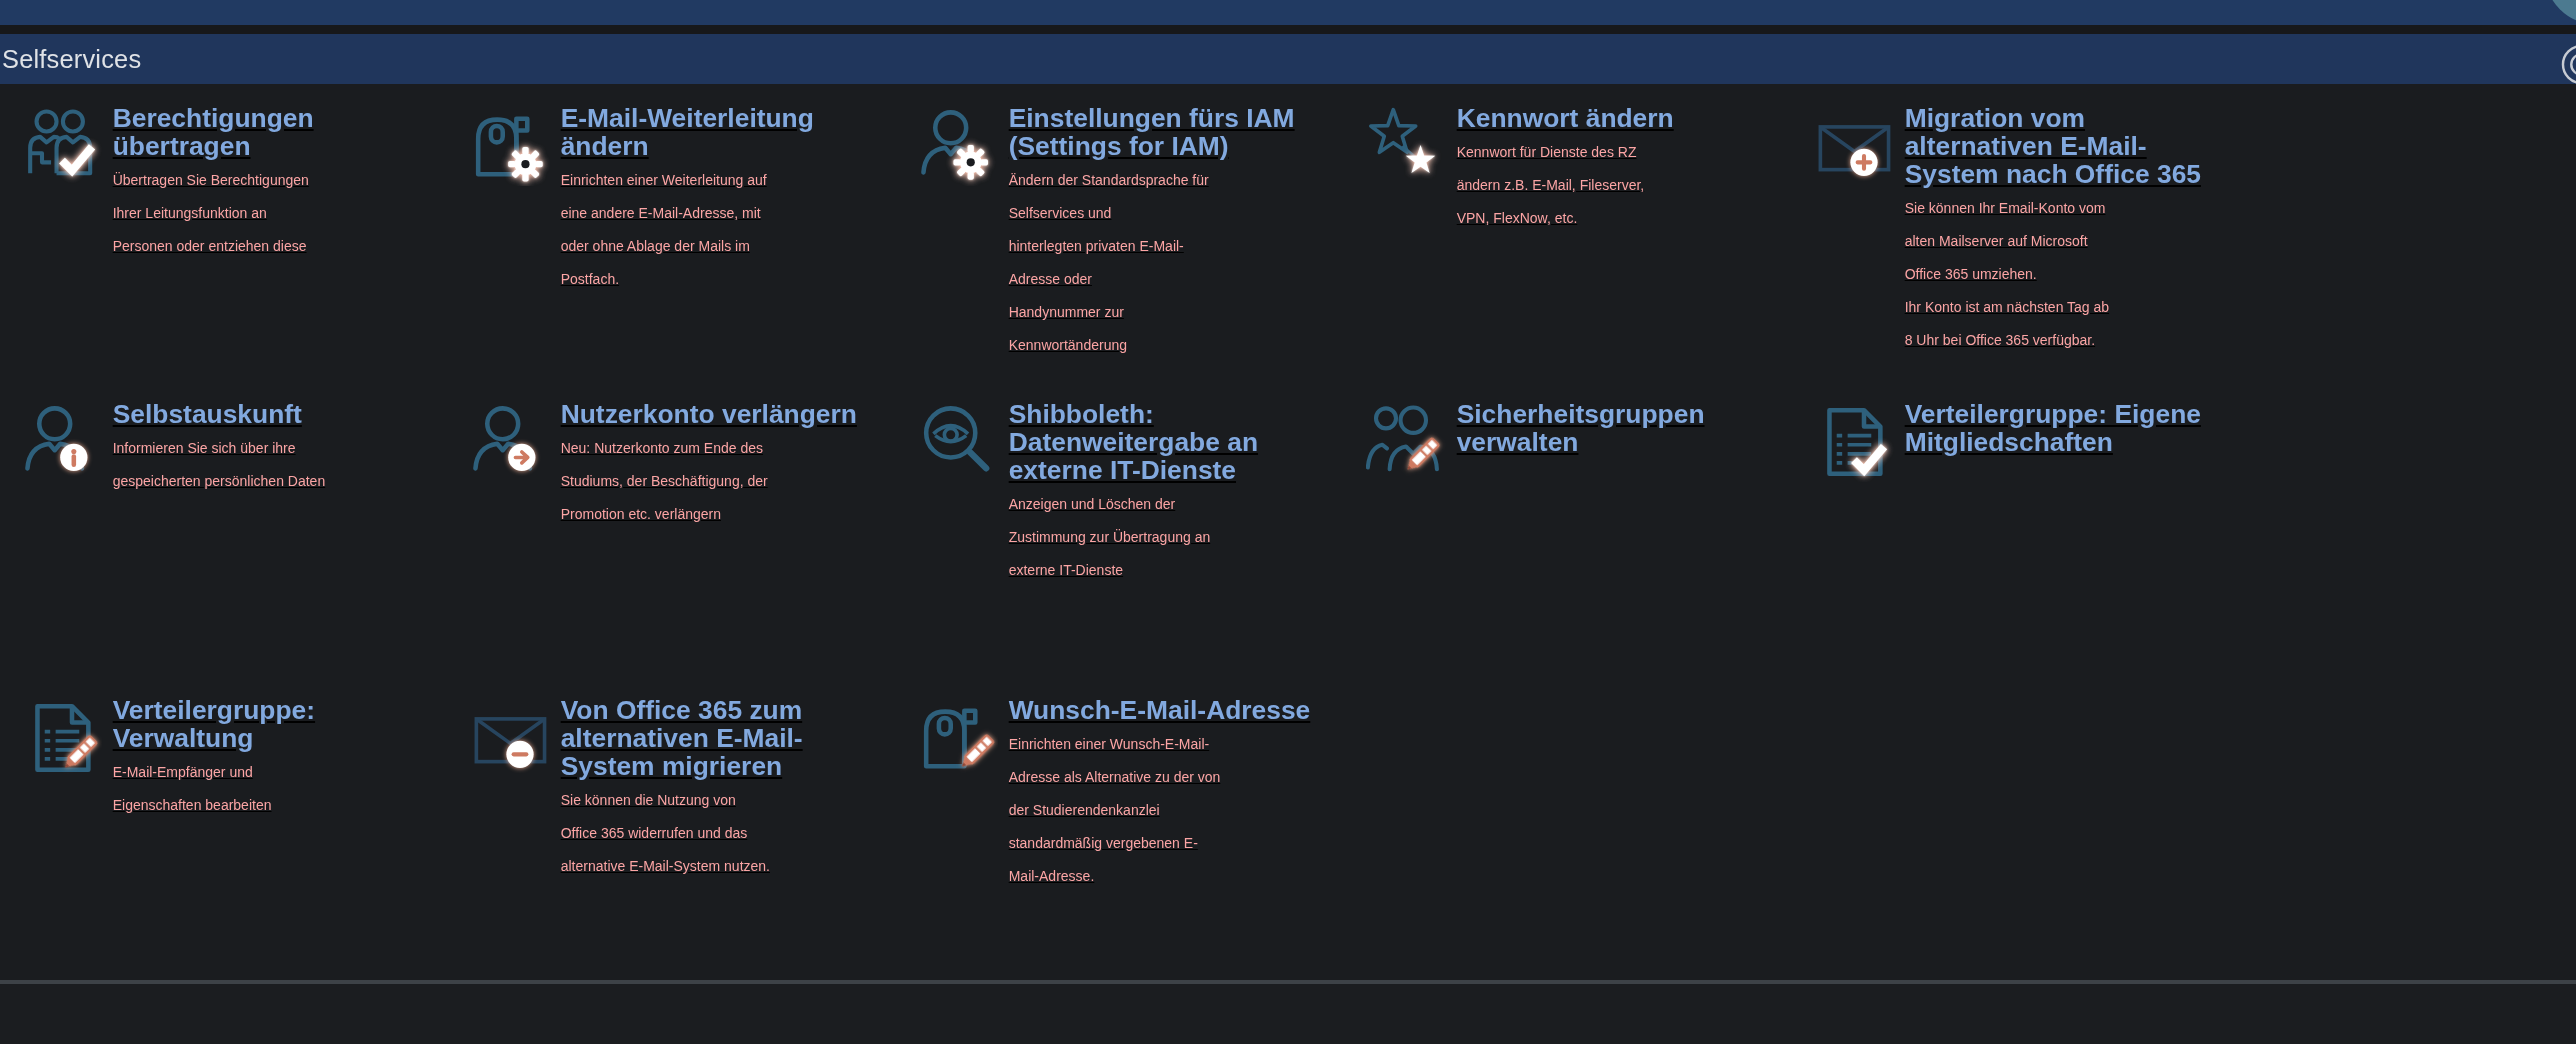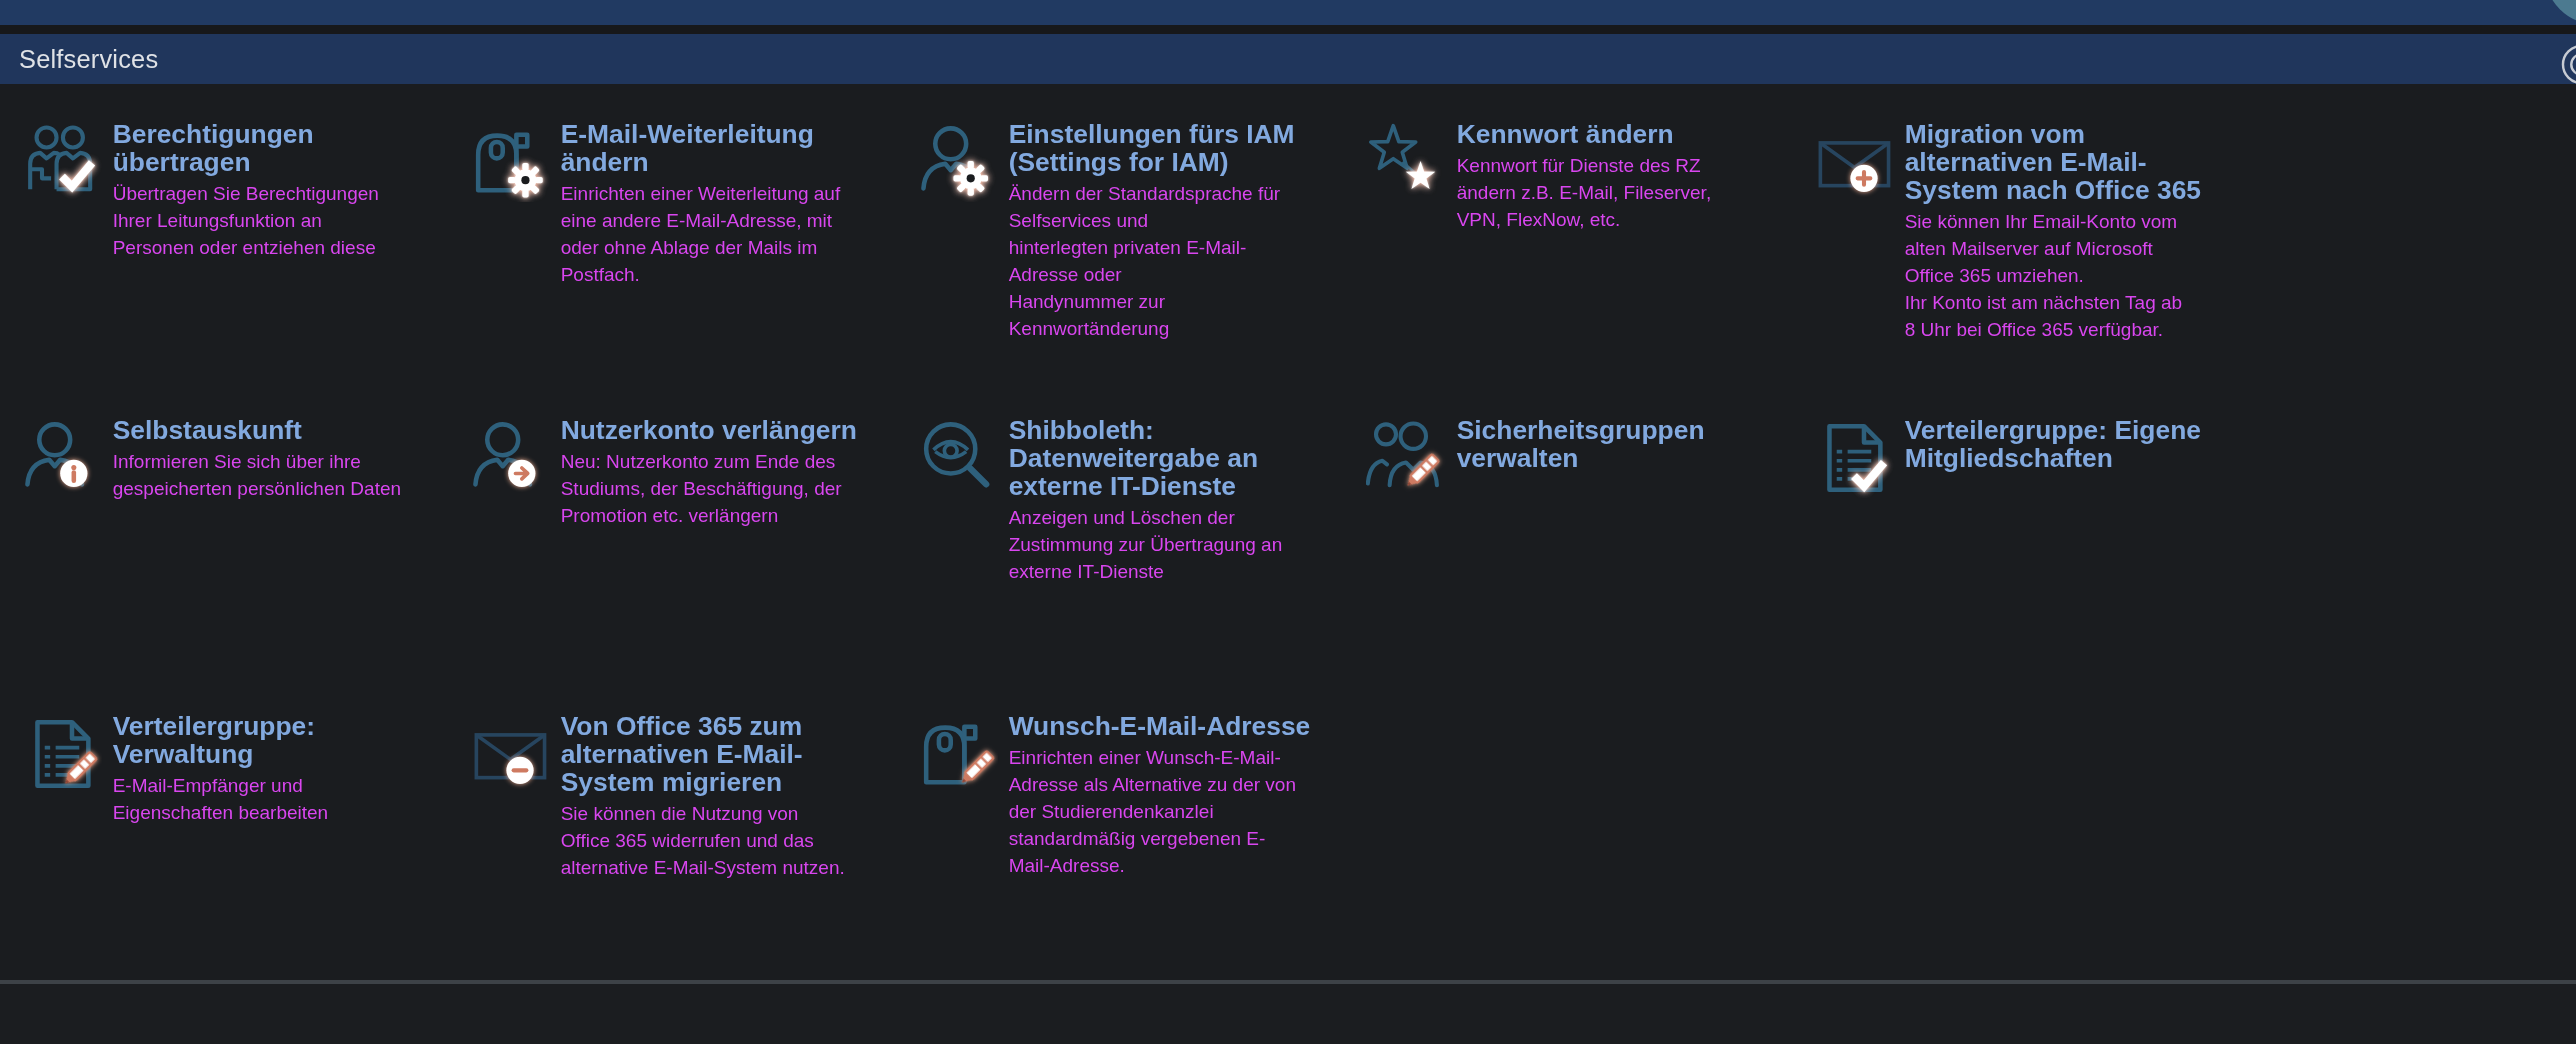--- a/index.html
+++ b/index.html
@@ -10,39 +10,40 @@
     font-family:"Liberation Sans",sans-serif;
   }
   .topbar{position:absolute;left:0;top:0;width:100%;height:24.5px;background:#213A62;}
   .corner-circle{position:absolute;left:2544px;top:-83px;width:108px;height:108px;border-radius:50%;background:#4C7A90;z-index:3;}
   .strip{position:absolute;left:0;top:24.5px;width:100%;height:9.8px;background:#17181A;}
   .headerbar{
     position:absolute;left:0;top:34px;width:100%;height:50px;background:#20365C;
     display:flex;align-items:center;
   }
   .headerbar .title{
-    margin-left:19px;font-size:25.4px;color:#DFE2E6;letter-spacing:0.2px;
+    margin-left:2px;font-size:25.4px;color:#DFE2E6;letter-spacing:0.2px;
   }
   .header-icon{position:absolute;left:2560px;top:43px;z-index:2;}
   .content{
     position:absolute;left:14.7px;top:84px;
     display:grid;
     grid-template-columns:repeat(5,448px);
     grid-auto-rows:296px;
-    padding-top:28px;
+    padding-top:12px;
+    text-decoration:underline;
   }
   .tile{display:flex;align-items:flex-start;}
   .tile-iconbox{width:98px;flex:0 0 98px;padding-top:9.8px;padding-left:7.8px;box-sizing:border-box;}
   .tile-text{width:338px;padding-top:7.8px;}
   .tile-title{
     font-size:26.4px;line-height:28px;font-weight:bold;color:#82A9DF;
     white-space:pre-line;margin-bottom:3.9px;
   }
   .tile-desc{
-    font-size:19px;line-height:27px;color:#d946ef;white-space:pre-line;
+    font-size:14px;line-height:33px;color:#fca5a5;white-space:pre-line;
   }
   .divider{position:absolute;left:0;top:980px;width:100%;height:3.9px;background:#3D4247;}
   .below{position:absolute;left:0;top:984px;width:100%;height:61px;background:#1B1D20;}
   svg{display:block;}
   .glow{filter:drop-shadow(0 0 3px rgba(255,185,155,.9));}
   .glow2{filter:drop-shadow(0 0 4px rgba(255,170,140,.8)) drop-shadow(0 0 1px rgba(255,255,255,.9));}
 </style>
 </head>
 <body>
 

